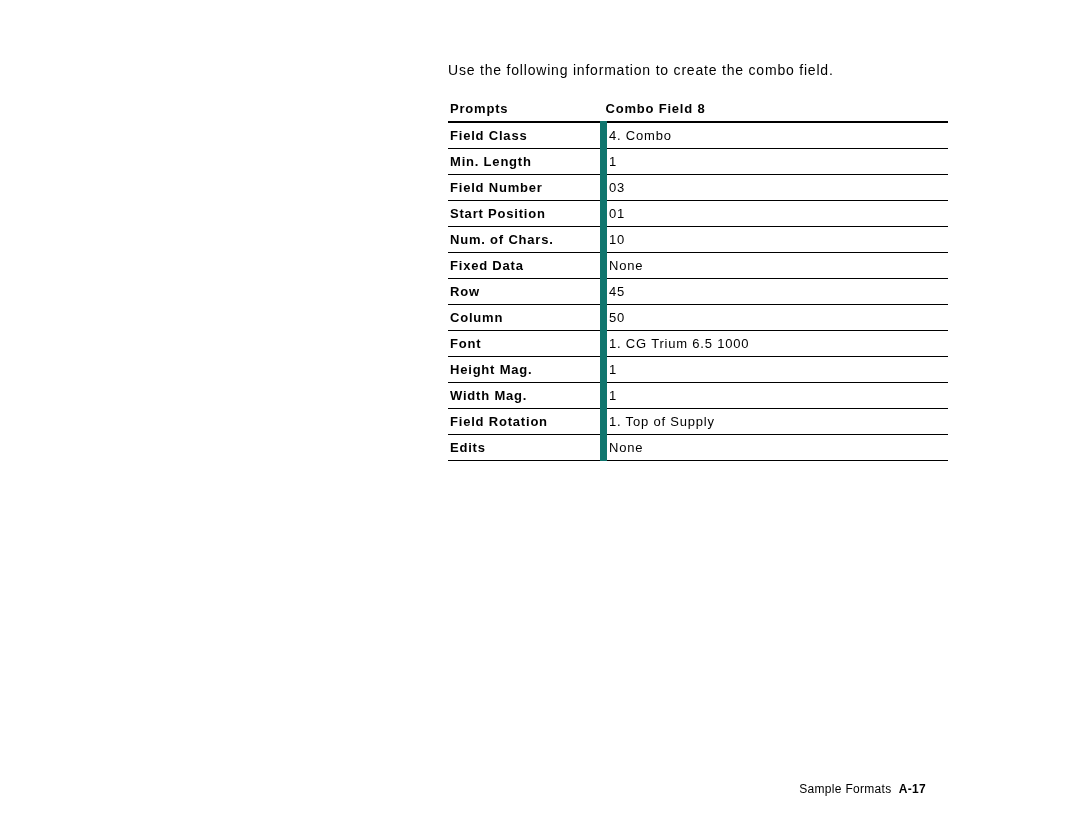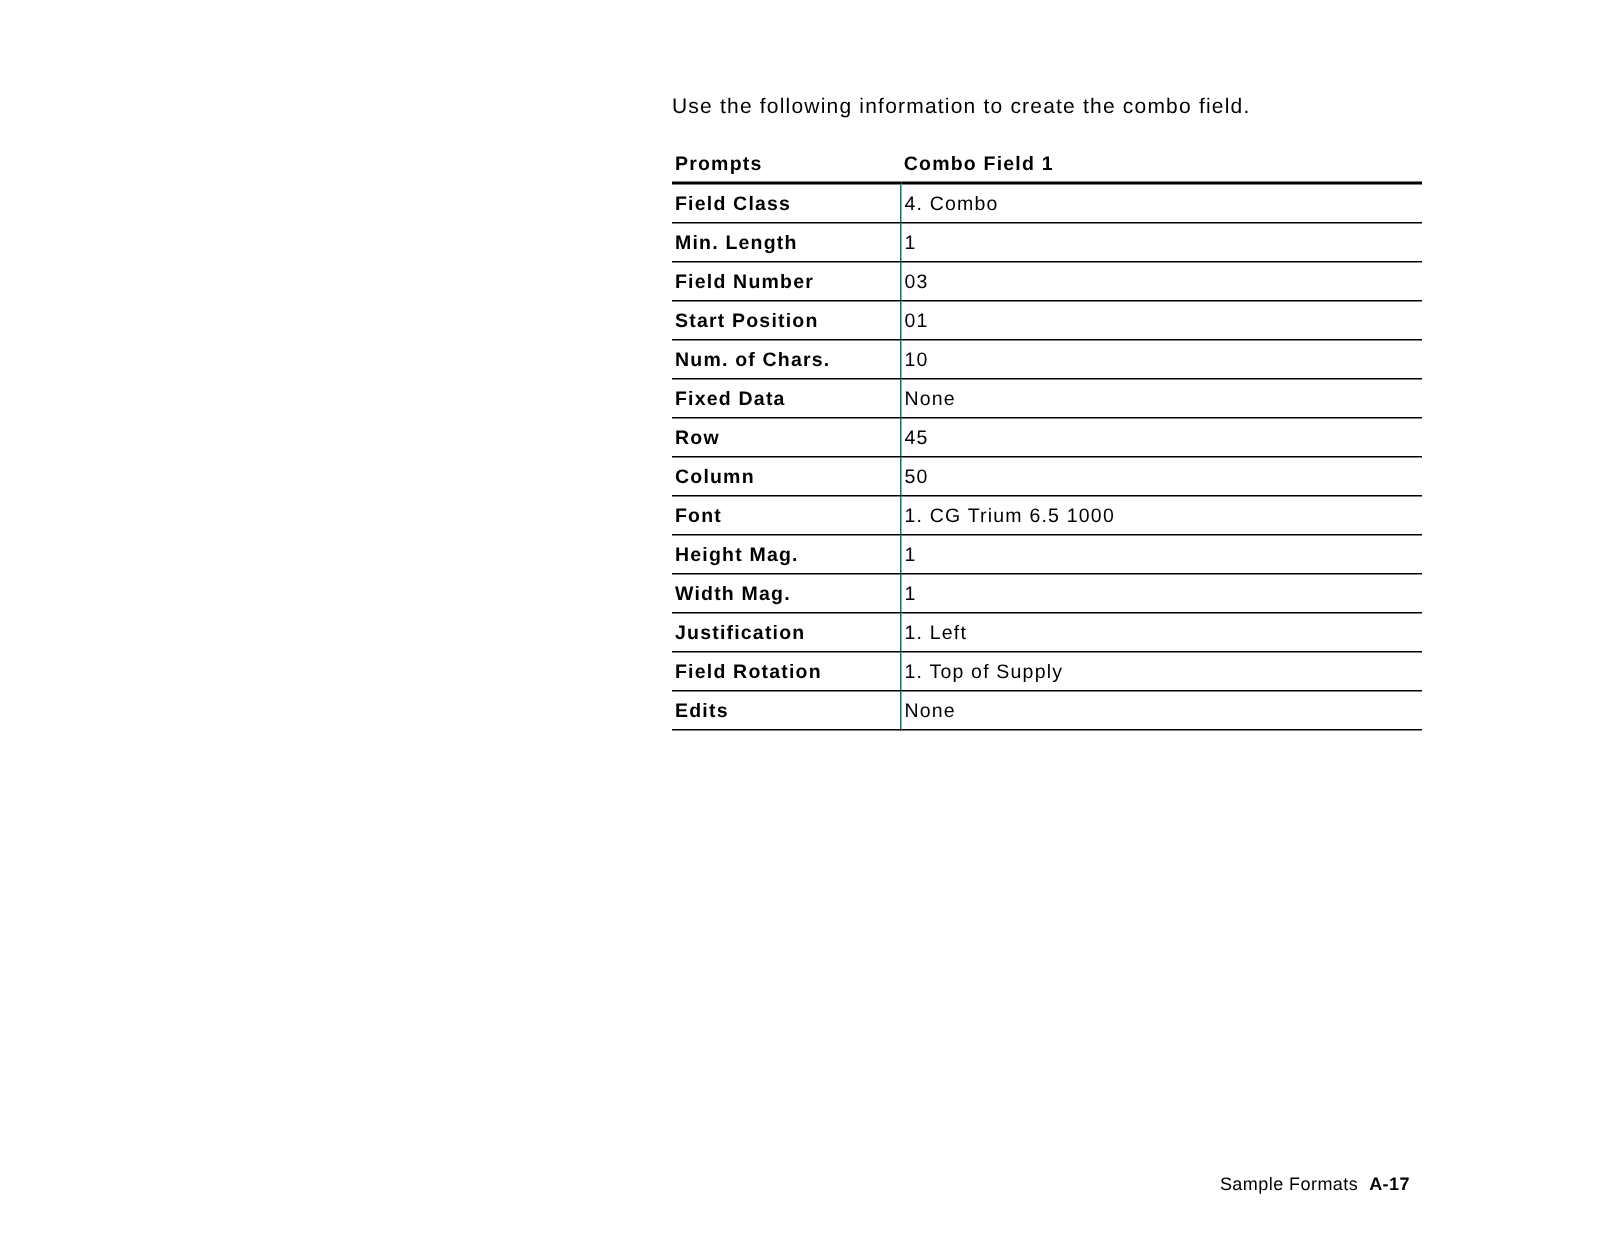--- a/index.html
+++ b/index.html
@@ -41,43 +41,43 @@
   }
   table.spec thead th:first-child {
     width: 140px;
   }
   table.spec tbody td {
     border-bottom: 1px solid #000;
   }
   table.spec tbody td:first-child {
     font-weight: bold;
     width: 140px;
-    border-right: 1px solid #0f766e;
+    border-right: 7px solid #0f766e;
   }
   .footer {
     position: absolute;
-    right: 76px;
+    right: 90px;
     bottom: 38px;
     font-size: 12px;
     letter-spacing: 0.3px;
   }
   .footer b { font-weight: bold; }
 </style>
 </head>
 <body>
 
 <div class="page">
 
   <div class="intro">Use the following information to create the combo field.</div>
 
   <table class="spec">
     <thead>
       <tr>
         <th>Prompts</th>
-        <th>Combo Field 1</th>
+        <th>Combo Field 8</th>
       </tr>
     </thead>
     <tbody>
         <tr>
           <td>Field Class</td>
           <td>4. Combo</td>
         </tr>
         <tr>
           <td>Min. Length</td>
           <td>1</td>
@@ -112,24 +112,20 @@
         </tr>
         <tr>
           <td>Height Mag.</td>
           <td>1</td>
         </tr>
         <tr>
           <td>Width Mag.</td>
           <td>1</td>
         </tr>
         <tr>
-          <td>Justification</td>
-          <td>1. Left</td>
-        </tr>
-        <tr>
           <td>Field Rotation</td>
           <td>1. Top of Supply</td>
         </tr>
         <tr>
           <td>Edits</td>
           <td>None</td>
         </tr>
       </tbody>
   </table>
 

